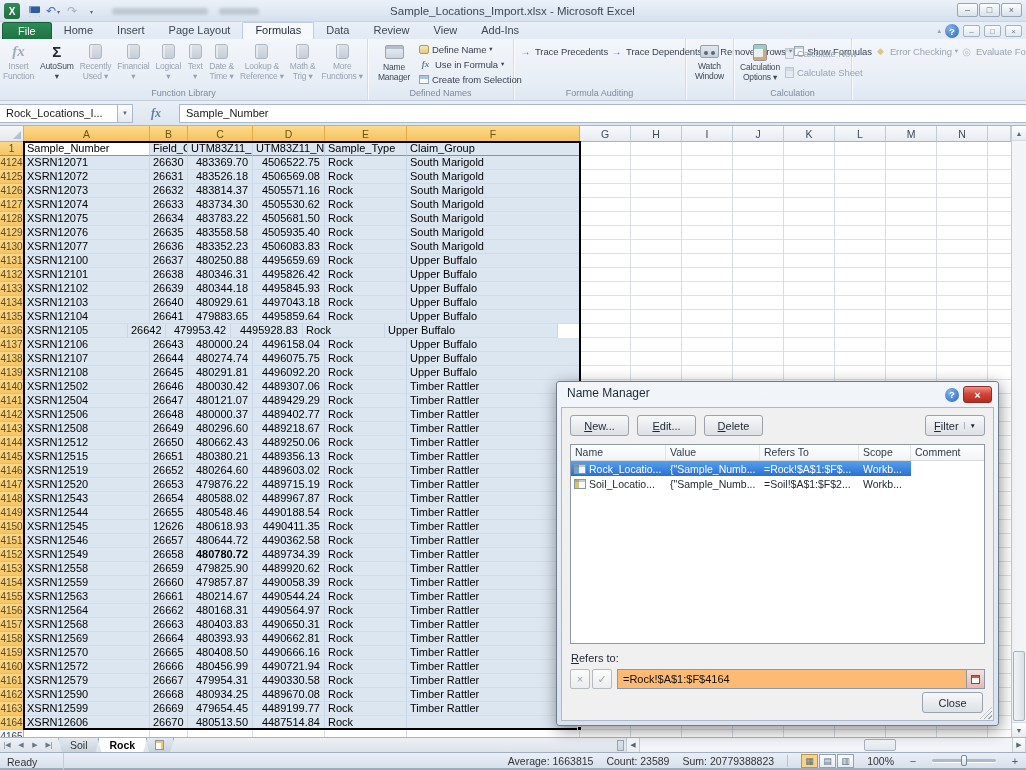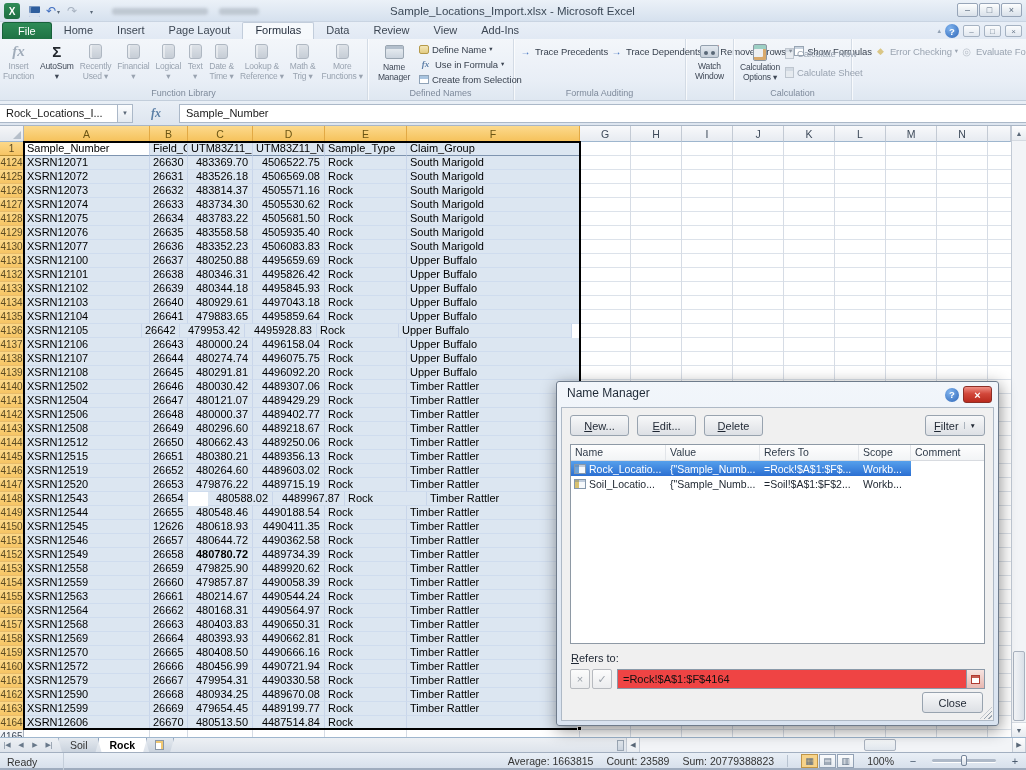--- a/index.html
+++ b/index.html
@@ -173,21 +173,21 @@
     background-size:340px 100%;color:#fff;}
   .lcell{padding:0 4px;white-space:nowrap;overflow:hidden;flex:none;}
   .lcell.first{display:flex;align-items:center;padding-left:3px;}
   .nmicon{width:12px;height:10px;border:1px solid #8598AC;margin-right:3px;flex:none;
     box-shadow:inset 0 2px 0 rgba(90,120,160,.35);}
   .refers{position:absolute;left:9px;bottom:56px;font-size:11px;color:#1F2733;}
   .editrow{position:absolute;left:8px;right:8px;bottom:31px;display:flex;align-items:center;}
   .xbtn{width:20px;height:20px;border:1px solid #B7BABF;border-radius:2px;color:#9CA3AB;font-size:11px;
     background:linear-gradient(#FCFCFC,#EBECEE);display:flex;align-items:center;justify-content:center;
     margin-right:2px;}
-  .rfield{flex:1;height:20px;border:1px solid #8A99A9;background:#ef4444;font-size:11px;color:#111;
+  .rfield{flex:1;height:20px;border:1px solid #8A99A9;background:#fdba74;font-size:11px;color:#111;
     display:flex;align-items:center;padding-left:5px;margin-left:3px;white-space:nowrap;overflow:hidden;}
   .rangebtn{width:18px;height:20px;border:1px solid #8A99A9;border-left:none;
     background:linear-gradient(#F6E3E0,#E8B7B0);display:flex;align-items:center;justify-content:center;}
   .rangebtn i{display:block;width:9px;height:9px;background:#fff;border:1px solid #B03A30;
     box-shadow:inset 0 2px 0 #C65A50;}
   .closebtn{position:absolute;right:10px;bottom:7px;width:61px;height:21px;font-size:11px;color:#1F2733;
     background:linear-gradient(#F7F8F9,#DDE0E5);border:1px solid #98A3AF;border-radius:3px;
     display:flex;align-items:center;justify-content:center;}
   .grip{position:absolute;right:1px;bottom:1px;width:12px;height:12px;
     background:repeating-linear-gradient(135deg,transparent 0 2px,#9AA5B1 2px 3px);
@@ -621,21 +621,21 @@
           <div class="rh">4135</div>
           <div class="cell l" style="width: 126px;">XSRN12104</div>
           <div class="cell r" style="width: 38px;">26641</div>
           <div class="cell r" style="width: 65px;">479883.65</div>
           <div class="cell r" style="width: 72px;">4495859.64</div>
           <div class="cell l" style="width: 82px;">Rock</div>
           <div class="cell l" style="width: 173px;">Upper Buffalo</div>
         </div>
         <div class="grow data">
           <div class="rh">4136</div>
-          <div class="cell l" style="width: 118px;">XSRN12105</div>
+          <div class="cell l" style="width: 104px;">XSRN12105</div>
           <div class="cell r" style="width: 38px;">26642</div>
           <div class="cell r" style="width: 65px;">479953.42</div>
           <div class="cell r" style="width: 72px;">4495928.83</div>
           <div class="cell l" style="width: 82px;">Rock</div>
           <div class="cell l" style="width: 173px;">Upper Buffalo</div>
         </div>
         <div class="grow data">
           <div class="rh">4137</div>
           <div class="cell l" style="width: 126px;">XSRN12106</div>
           <div class="cell r" style="width: 38px;">26643</div>
@@ -731,21 +731,21 @@
           <div class="cell r" style="width: 38px;">26653</div>
           <div class="cell r" style="width: 65px;">479876.22</div>
           <div class="cell r" style="width: 72px;">4489715.19</div>
           <div class="cell l" style="width: 82px;">Rock</div>
           <div class="cell l" style="width: 173px;">Timber Rattler</div>
         </div>
         <div class="grow data">
           <div class="rh">4148</div>
           <div class="cell l" style="width: 126px;">XSRN12543</div>
           <div class="cell r" style="width: 38px;">26654</div>
-          <div class="cell r" style="width: 65px; margin-left: 20px;">480588.02</div>
+          <div class="cell r" style="width: 65px;">480588.02</div>
           <div class="cell r" style="width: 72px;">4489967.87</div>
           <div class="cell l" style="width: 82px;">Rock</div>
           <div class="cell l" style="width: 173px;">Timber Rattler</div>
         </div>
         <div class="grow data">
           <div class="rh">4149</div>
           <div class="cell l" style="width: 126px;">XSRN12544</div>
           <div class="cell r" style="width: 38px;">26655</div>
           <div class="cell r" style="width: 65px;">480548.46</div>
           <div class="cell r" style="width: 72px;">4490188.54</div>

